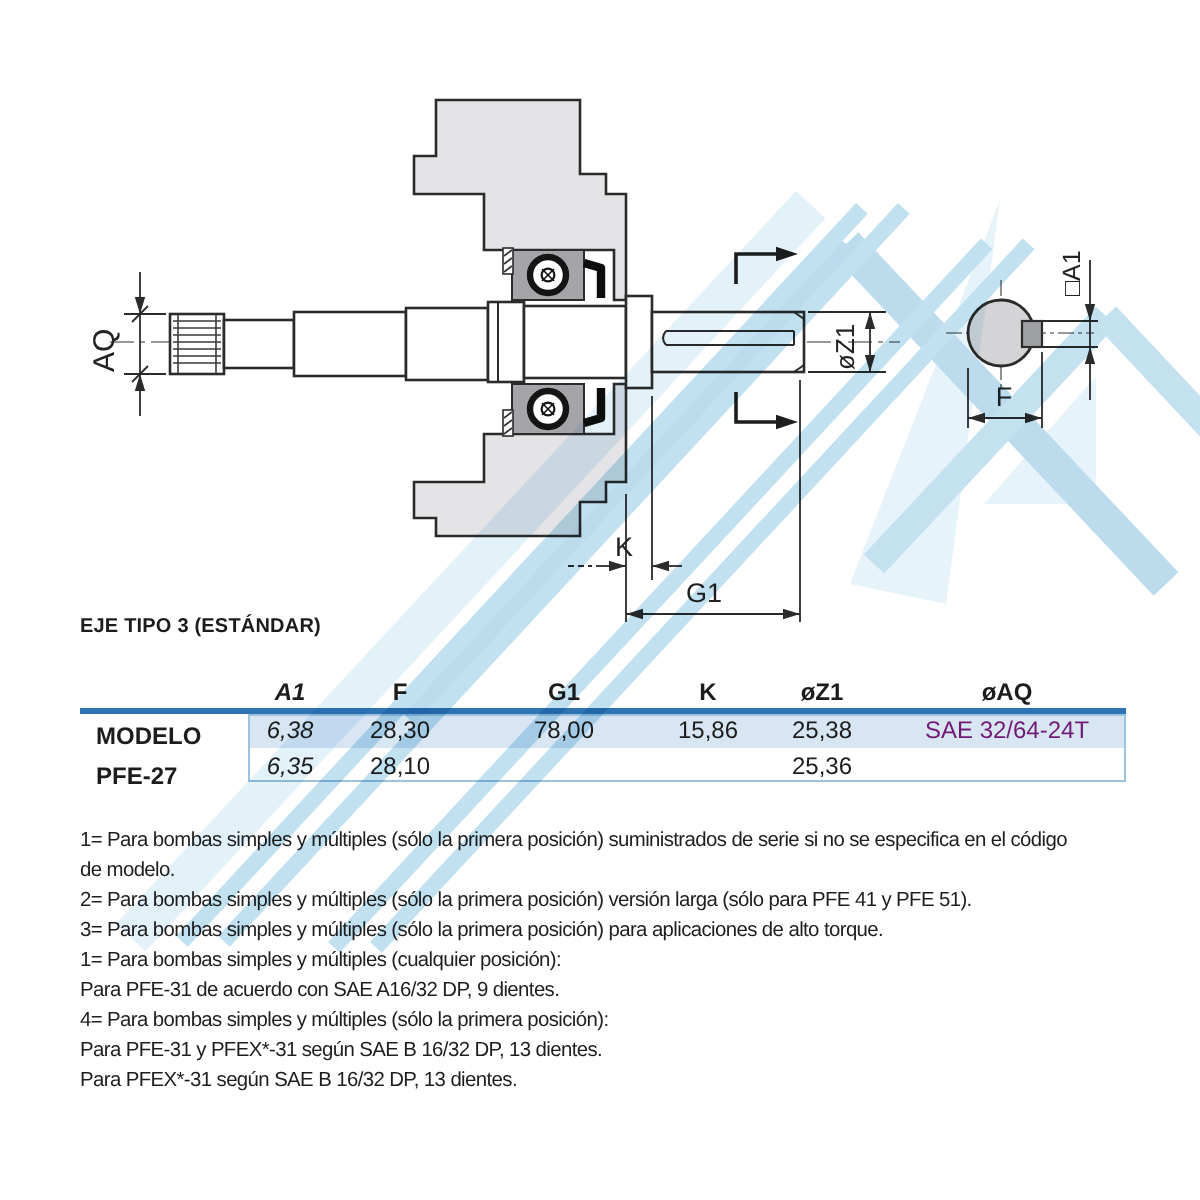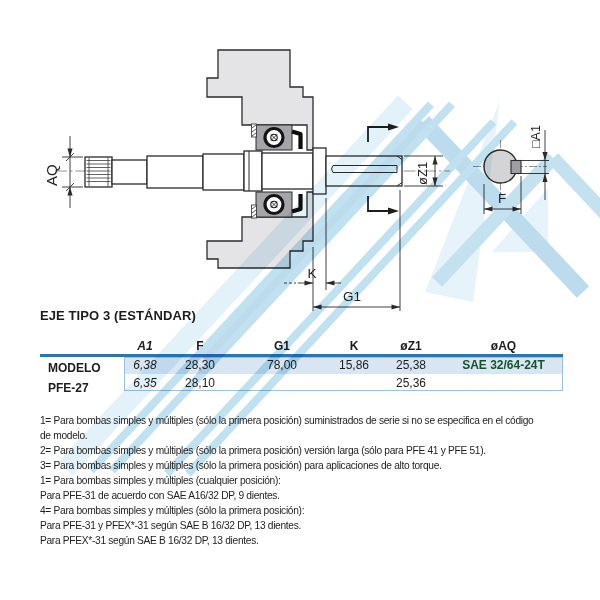--- a/index.html
+++ b/index.html
@@ -1,29 +1,29 @@
 <!DOCTYPE html>
 <html><head>
 <meta charset="utf-8">
 <style>
   html,body{margin:0;padding:0;background:#fff;}
   .screen{position:relative;width:600px;height:600px;background:#ffffff;overflow:hidden;
           font-family:"Liberation Sans",sans-serif;color:#1c1c1c;}
   svg text{font-family:"Liberation Sans",sans-serif;fill:#222;}
   .drawing{position:absolute;left:0;top:0;z-index:1;}
-  .section-title{position:absolute;left:40px;top:308px;font-size:13px;font-weight:bold;z-index:2;letter-spacing:.1px;}
+  .section-title{position:absolute;left:40px;top:308px;font-size:10px;font-weight:bold;z-index:2;letter-spacing:.1px;}
   .spec-table{position:absolute;left:40px;top:337px;width:523px;z-index:2;font-size:12px;}
   .t-row{display:flex;height:17px;align-items:center;position:relative;}
   .t-cell{text-align:center;white-space:nowrap;overflow:visible;}
   .c1{width:84px;text-align:left;padding-left:8px;box-sizing:border-box;font-weight:bold;margin-top:44px;}
   .c2{width:42px;font-style:italic;}.c3{width:68px;}.c4{width:96px;}.c5{width:48px;}.c6{width:66px;}.c7{width:119px;}
   .t-head .t-cell{font-weight:bold;}
   .accent-line{height:3px;width:523px;}
   .row1 .t-cell.hl{background:#d8e6f4;height:17px;line-height:17px;}
-  .aq-val{color:#14532d;font-weight:bold;}
+  .aq-val{color:#701a75;}
   .data-box{position:absolute;left:84px;top:20px;width:439px;height:34px;box-sizing:border-box;
             border:1px solid #9cc2dc;pointer-events:none;}
   .notes{position:absolute;left:40px;top:413px;z-index:2;font-size:10.2px;letter-spacing:-0.3px;
          line-height:15px;color:#1e1e1e;}
   .note-line{white-space:nowrap;height:15px;}
   .watermark{position:absolute;left:0;top:0;z-index:5;pointer-events:none;mix-blend-mode:multiply;}
 </style>
 </head>
 <body>
 

